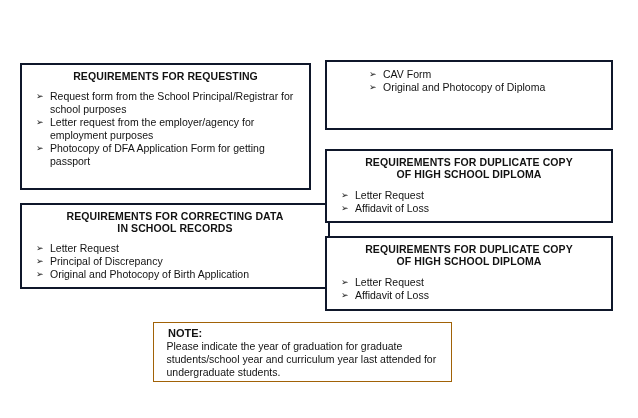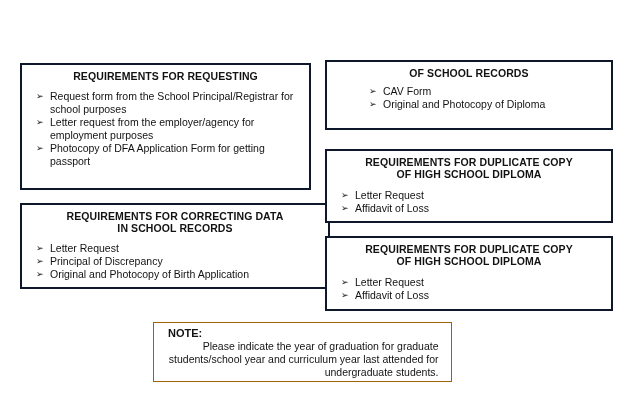--- a/index.html
+++ b/index.html
@@ -65,21 +65,21 @@
   }
   .note-label {
     margin: 4px 0 0 14px;
     font-size: 11px;
     font-weight: bold;
     line-height: 12px;
   }
   .note-text {
     margin: 1px auto 0 auto;
     width: 272px;
-    text-align: right;
+    text-align: left;
     font-size: 10.5px;
     font-weight: 500;
     line-height: 13px;
   }
 </style>
 </head>
 <body>
 
 <div class="req-box box-a">
   <div class="box-title">
@@ -117,21 +117,20 @@
     </li>
     <li class="item">
       <span class="bullet">➢</span>
       <span class="item-text">Original and Photocopy of Birth Application</span>
     </li>
   </ul>
 </div>
 
 <div class="req-box box-c indent-lg">
   <div class="box-title">
-    <div>OF SCHOOL RECORDS</div>
   </div>
   <ul class="box-items">
     <li class="item">
       <span class="bullet">➢</span>
       <span class="item-text">CAV Form</span>
     </li>
     <li class="item">
       <span class="bullet">➢</span>
       <span class="item-text">Original and Photocopy of Diploma</span>
     </li>

